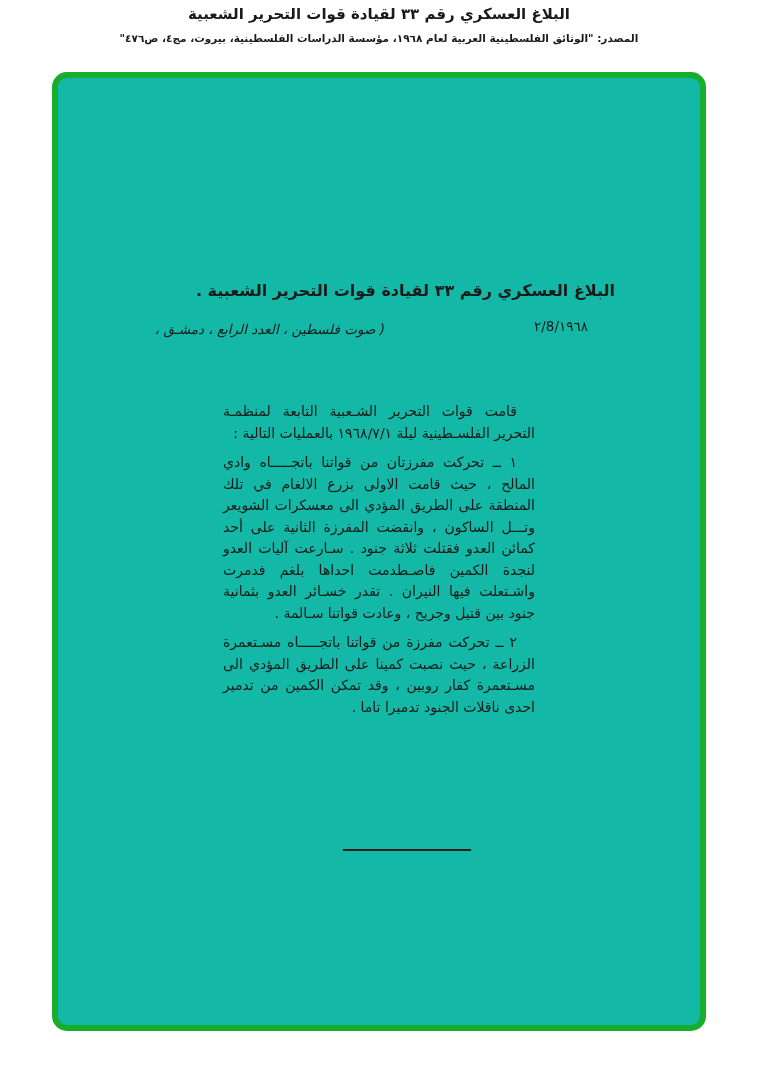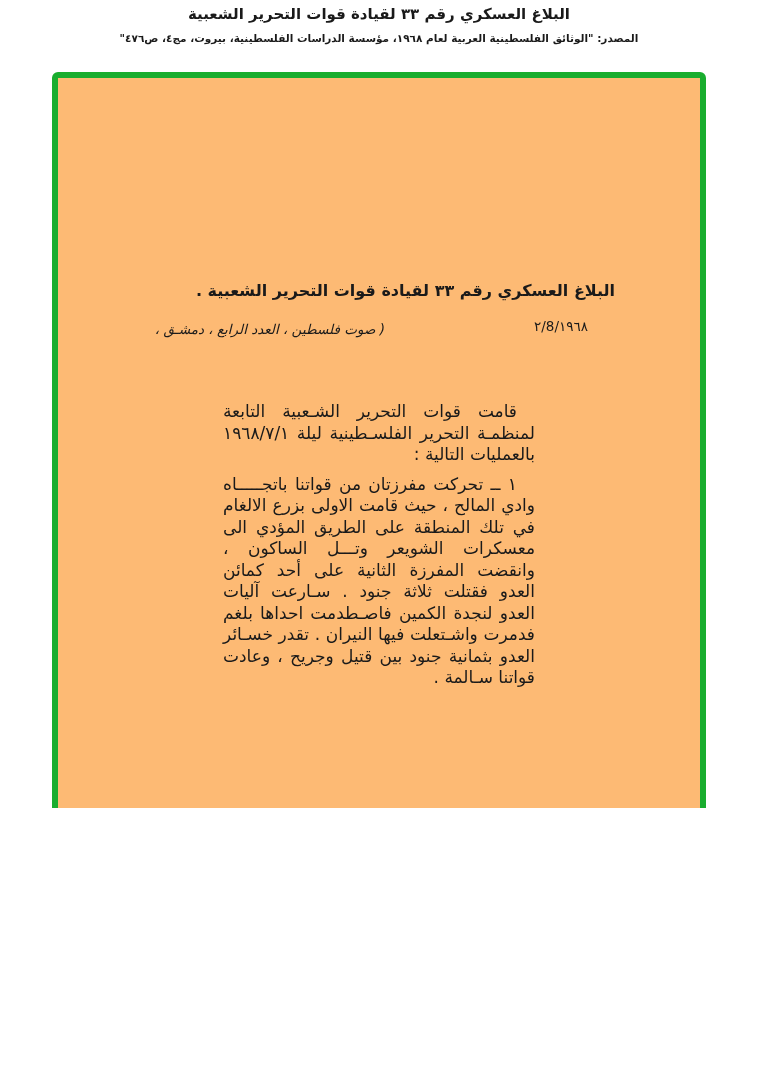--- a/index.html
+++ b/index.html
@@ -5,21 +5,21 @@
   * { box-sizing: border-box; }
   html, body {
     margin: 0; padding: 0;
     background: #ffffff;
     font-family: "DejaVu Sans", sans-serif;
     color: #1a1a1a;
   }
   .page {
     position: relative;
     width: 758px;
-    height: 808px;
+    height: 1078px;
     background: #ffffff;
     overflow: hidden;
     direction: rtl;
   }
   
   .page-header {
     position: absolute;
     top: 5px; left: 0; right: 0;
     text-align: center;
   }
@@ -34,22 +34,22 @@
     font-weight: bold;
   }
   
   .doc-frame {
     position: absolute;
     left: 52px;
     top: 72px;
     width: 654px;
     height: 959px;
     border: 6px solid #19ad2e;
-    border-radius: 6px;
-    background: #fdba74;
+    border-radius: 15px;
+    background: #14b8a6;
   }
   .doc-frame-inner {
     position: relative;
     width: 100%;
     height: 100%;
   }
   .doc-title {
     position: absolute;
     top: 203px;
     right: 85px;
@@ -71,21 +71,21 @@
     font-size: 13.5px;
     line-height: 22.5px;
     text-align: right;
     font-style: italic;
   }
   .doc-body {
     position: absolute;
     top: 323px;
     left: 165px;
     width: 312px;
-    font-size: 17px;
+    font-size: 14px;
     line-height: 21.5px;
   }
   .doc-body p {
     margin: 0 0 8px 0;
     text-align: justify;
     text-indent: 18px;
   }
   .doc-rule {
     position: absolute;
     top: 771px;
@@ -112,20 +112,21 @@
 
       <div class="doc-date">١٩٦٨/8/٢</div>
 
       <div class="doc-citation">
         <div>( صوت فلسطين ، العدد الرابع ، دمشـق ،</div>
       </div>
 
       <div class="doc-body">
         <p>قامت قوات التحرير الشـعبية التابعة لمنظمـة التحرير الفلسـطينية ليلة ١٩٦٨/٧/١ بالعمليات التالية :</p>
         <p>١ ــ تحركت مفرزتان من قواتنا باتجـــــاه وادي المالح ، حيث قامت الاولى بزرع الالغام في تلك المنطقة على الطريق المؤدي الى معسكرات الشويعر وتـــل الساكون ، وانقضت المفرزة الثانية على أحد كمائن العدو فقتلت ثلاثة جنود . سـارعت آليات العدو لنجدة الكمين فاصـطدمت احداها بلغم فدمرت واشـتعلت فيها النيران . تقدر خسـائر العدو بثمانية جنود بين قتيل وجريح ، وعادت قواتنا سـالمة .</p>
+        <p>٢ ــ تحركت مفرزة من قواتنا باتجـــــاه مسـتعمرة الزراعة ، حيث نصبت كمينا على الطريق المؤدي الى مسـتعمرة كفار روبين ، وقد تمكن الكمين من تدمير احدى ناقلات الجنود تدميرا تاما .</p>
       </div>
 
       <div class="doc-rule"></div>
 
     </div>
   </div>
 
 </div>
 
 </body></html>

